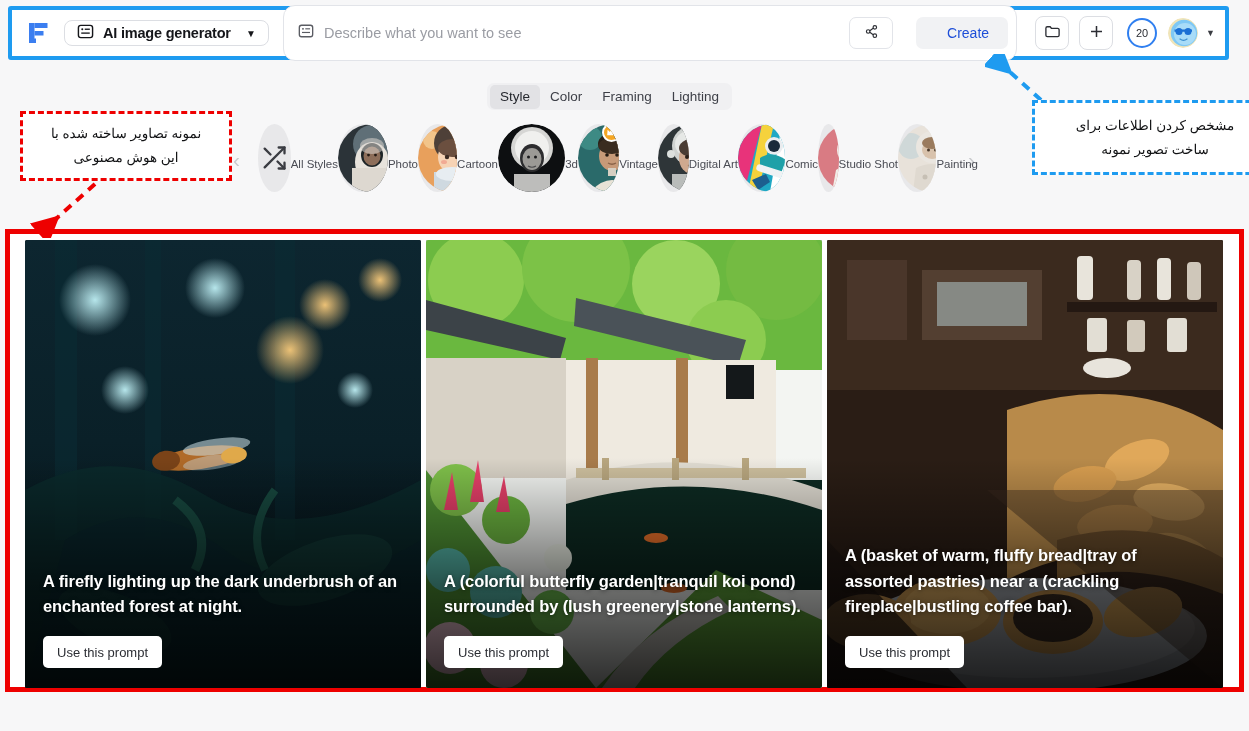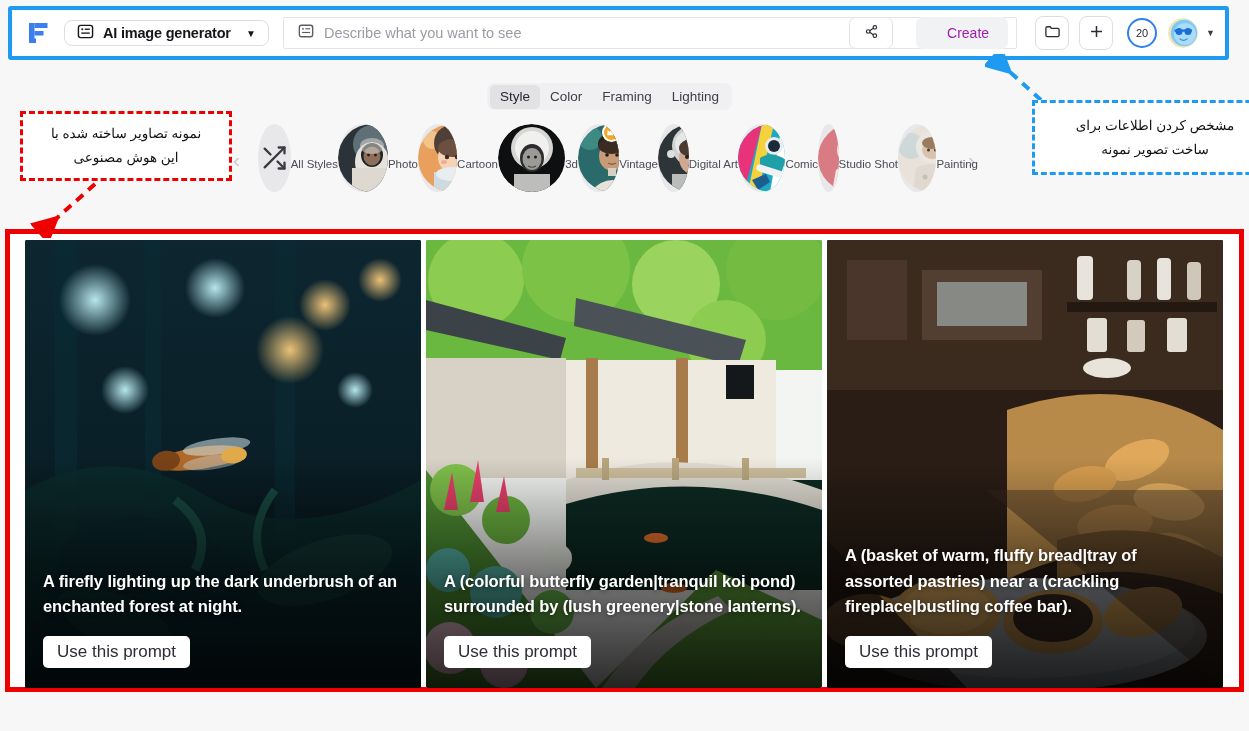--- a/index.html
+++ b/index.html
@@ -33,39 +33,39 @@
     background: #fff; display: flex; align-items: center; gap: 9px;
     padding: 0 12px; flex: 0 0 auto; cursor: pointer;
   }
   .model-select .label {
     font-size: 14.5px; font-weight: bold; color: #15161a; letter-spacing: -0.2px;
     white-space: nowrap;
   }
   .model-select .caret { margin-left: auto; font-size: 10px; color: #15161a; }
 
   .prompt-wrap {
-    flex: 1 1 auto; height: 32px; margin-left: 14px; margin-right: 8px;
-    border: 1px solid #e2e4e9; border-radius: 2px; background: #fff;
+    flex: 1 1 auto; height: 56px; margin-left: 14px; margin-right: 8px;
+    border: 1px solid #e2e4e9; border-radius: 12px; background: #fff;
     display: flex; align-items: center; padding: 0 8px 0 14px; gap: 10px; justify-content: space-between;
   }
   .prompt-input {
     flex: 1 1 auto; border: none; outline: none; background: transparent;
     font-family: "Liberation Sans", sans-serif;
     font-size: 14.5px; color: #15161a;
   }
   .prompt-input::placeholder { color: #9a9ca3; }
   .share-btn {
     width: 44px; height: 32px; border: 1px solid #e2e4e9; border-radius: 7px;
     background: #fff; display: flex; align-items: center; justify-content: center;
     cursor: pointer; flex: 0 0 auto;
   }
   .create-btn {
     width: 92px; height: 32px; border-radius: 7px; background: #f1f2f4;
     display: flex; align-items: center; justify-content: center;
-    font-size: 14px; color: #a21caf; margin-left: 13px; flex: 0 0 auto;
+    font-size: 14px; color: #1d4ed8; margin-left: 13px; flex: 0 0 auto;
     border: none; font-family: "Liberation Sans", sans-serif; cursor: default; padding-left: 12px;
   }
 
   .icon-btn {
     width: 34px; height: 34px; border: 1px solid #dcdee3; border-radius: 8px;
     background: #fff; display: flex; align-items: center; justify-content: center;
     cursor: pointer; flex: 0 0 auto; margin-left: 10px;
   }
   .credits {
     width: 30px; height: 30px; border: 2px solid #2f7ff0; border-radius: 50%;
@@ -142,21 +142,21 @@
     position: absolute; left: 18px; right: 18px; bottom: 20px; z-index: 4;
   }
   .card-prompt {
     color: #ffffff; font-size: 16.5px; font-weight: bold; line-height: 1.53;
     letter-spacing: -0.1px; text-shadow: 0 1px 4px rgba(0,0,0,0.5);
   }
   .use-prompt {
     margin-top: 17px; display: inline-flex; align-items: center;
     justify-content: center; height: 32px; padding: 0 14px;
     background: #ffffff; border-radius: 5px; border: none;
-    font-size: 17px; color: #2b2d33; cursor: pointer;
+    font-size: 13px; color: #2b2d33; cursor: pointer;
     font-family: "Liberation Sans", sans-serif;
   }
 
   
   .anno {
     position: absolute; background: #ffffff; display: flex; flex-direction: column;
     align-items: center; justify-content: center;
     direction: rtl; text-align: center; line-height: 1.75;
     font-size: 13.5px; color: #111214; z-index: 20;
   }

